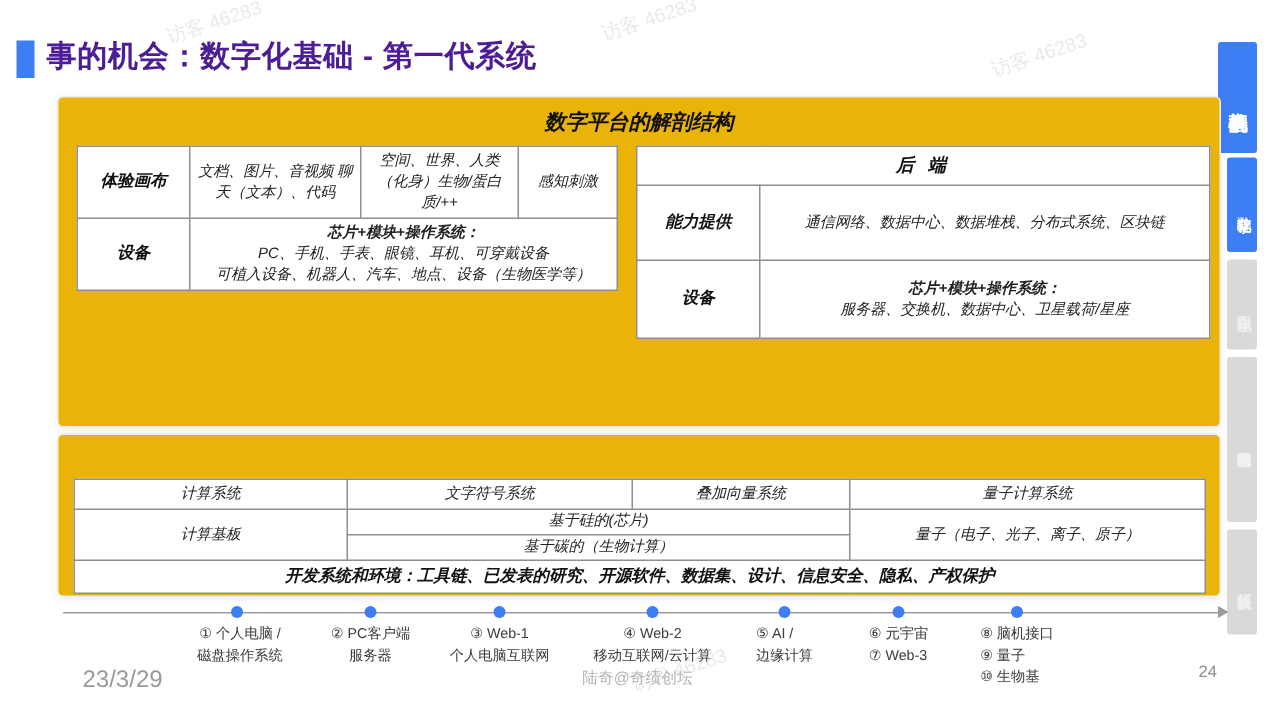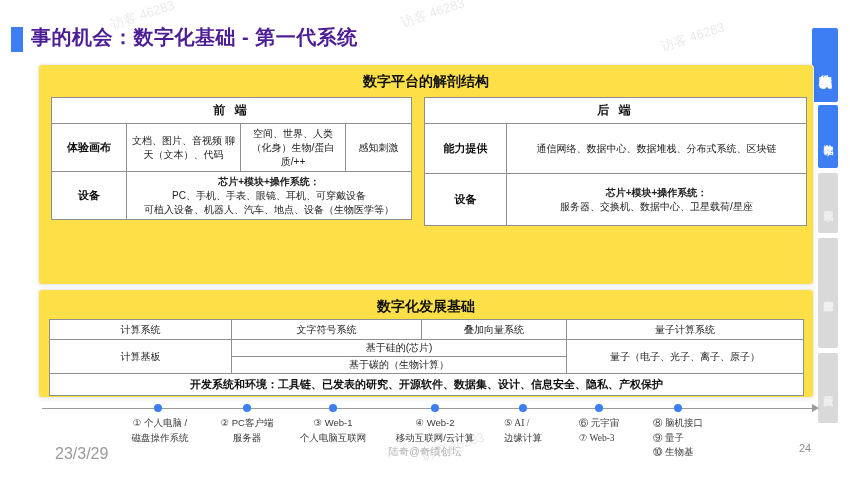--- a/index.html
+++ b/index.html
@@ -3,21 +3,21 @@
 <meta charset="utf-8">
 <style>
   html,body { margin:0; padding:0; }
   body {
     width:850px; height:477px; position:relative; overflow:hidden;
     background:#ffffff; font-family:"Liberation Sans","DejaVu Sans",sans-serif;
   }
   .title-marker { position:absolute; left:11px; top:27px; width:12px; height:25px; background:#3d7ef5; }
   .page-title { position:absolute; left:31px; top:24px; font-size:20px; font-weight:bold; color:#4c1d95; letter-spacing:.5px; }
 
-  .panel { position:absolute; background:#fde047; border:1px solid #ededed; border-radius:4px; box-shadow:0 1px 5px rgba(0,0,0,.08); }
+  .panel { position:absolute; background:#eab308; border:1px solid #ededed; border-radius:4px; box-shadow:0 1px 5px rgba(0,0,0,.08);font-style:italic; }
   #panel1 { left:38px; top:64px; width:774px; height:219px; }
   #panel2 { left:38px; top:289px; width:774px; height:107px; }
   .panel-title { text-align:center; font-size:14px; font-weight:bold; color:#111; margin-top:8px; }
 
   table { border-collapse:collapse; table-layout:fixed; position:absolute; font-size:10px; color:#222; background:#fff; }
   td,th { border:1px solid #8f8f8f; padding:1px 3px; text-align:center; vertical-align:middle; line-height:1.4; overflow:hidden; }
   th { font-size:12px; letter-spacing:3px; color:#111; }
   .lbl { font-weight:bold; font-size:11px; color:#111; }
   .b { font-weight:bold; }
 
@@ -36,21 +36,21 @@
   #vtab3 { left:818px; top:173px; width:20px; height:60px;  font-size:10px; }
   #vtab4 { left:818px; top:238px; width:20px; height:110px; font-size:10px; }
   #vtab5 { left:818px; top:353px; width:20px; height:70px;  font-size:10px; }
 
   .tl-line { position:absolute; left:42px; top:408px; width:772px; height:1px; background:#9b9b9b; }
   .tl-arrow { position:absolute; left:812px; top:404px; width:0; height:0;
               border-left:7px solid #9b9b9b; border-top:4px solid transparent; border-bottom:4px solid transparent; }
   .tl-dot { position:absolute; top:404px; width:8px; height:8px; border-radius:50%; background:#3d7ef5; transform:translateX(-50%); }
   .tl-item { position:absolute; top:416px; transform:translateX(-50%); font-size:9.5px; color:#3a3a3a; line-height:1.55; white-space:nowrap; }
   .tl-item.center { text-align:center; }
-  .tl-item.left { text-align:left;font-family:Liberation Serif, serif; }
+  .tl-item.left { text-align:left; }
 
   .f-date   { position:absolute; left:55px;  top:445px; font-size:16px; color:#9a9a9a; }
   .f-author { position:absolute; left:425px; top:445px; transform:translateX(-50%); font-size:10.5px; color:#b3b3b3; }
   .f-page   { position:absolute; left:756px; top:442px; font-size:11px; color:#8d8d8d;margin-left:43px; }
 
   .wm { position:absolute; font-size:13px; color:rgba(120,120,120,.16); transform:rotate(-18deg);
         white-space:nowrap; pointer-events:none; }
 </style>
 </head>
 <body>
@@ -79,23 +79,20 @@
   <div class="panel-title">数字平台的解剖结构</div>
 
   <table id="frontend-table">
     <colgroup>
         <col style="width:75px">
         <col style="width:114px">
         <col style="width:105px">
         <col style="width:66px">
       </colgroup>
     <tbody>
-        <tr style="height:26px">
-      <th colspan="4">前 端</th>
-    </tr>
     <tr style="height:48px">
       <td class="lbl">体验画布</td>
       <td>文档、图片、音视频 聊天（文本）、代码</td>
       <td>空间、世界、人类（化身）生物/蛋白质/++</td>
       <td>感知刺激</td>
     </tr>
     <tr style="height:48px">
       <td class="lbl">设备</td>
       <td colspan="3">
         <div class="b">芯片+模块+操作系统：</div>
@@ -124,21 +121,20 @@
       <td>
         <div class="b">芯片+模块+操作系统：</div>
         <div>服务器、交换机、数据中心、卫星载荷/星座</div>
       </td>
     </tr>
   </tbody>
     </table>
 </div>
 
 <div id="panel2" class="panel">
-  <div class="panel-title">数字化发展基础</div>
 
   <table id="foundation-table">
     <colgroup>
         <col style="width:182px">
         <col style="width:190px">
         <col style="width:145px">
         <col style="width:237px">
       </colgroup>
     <tbody>
         <tr style="height:20px">

